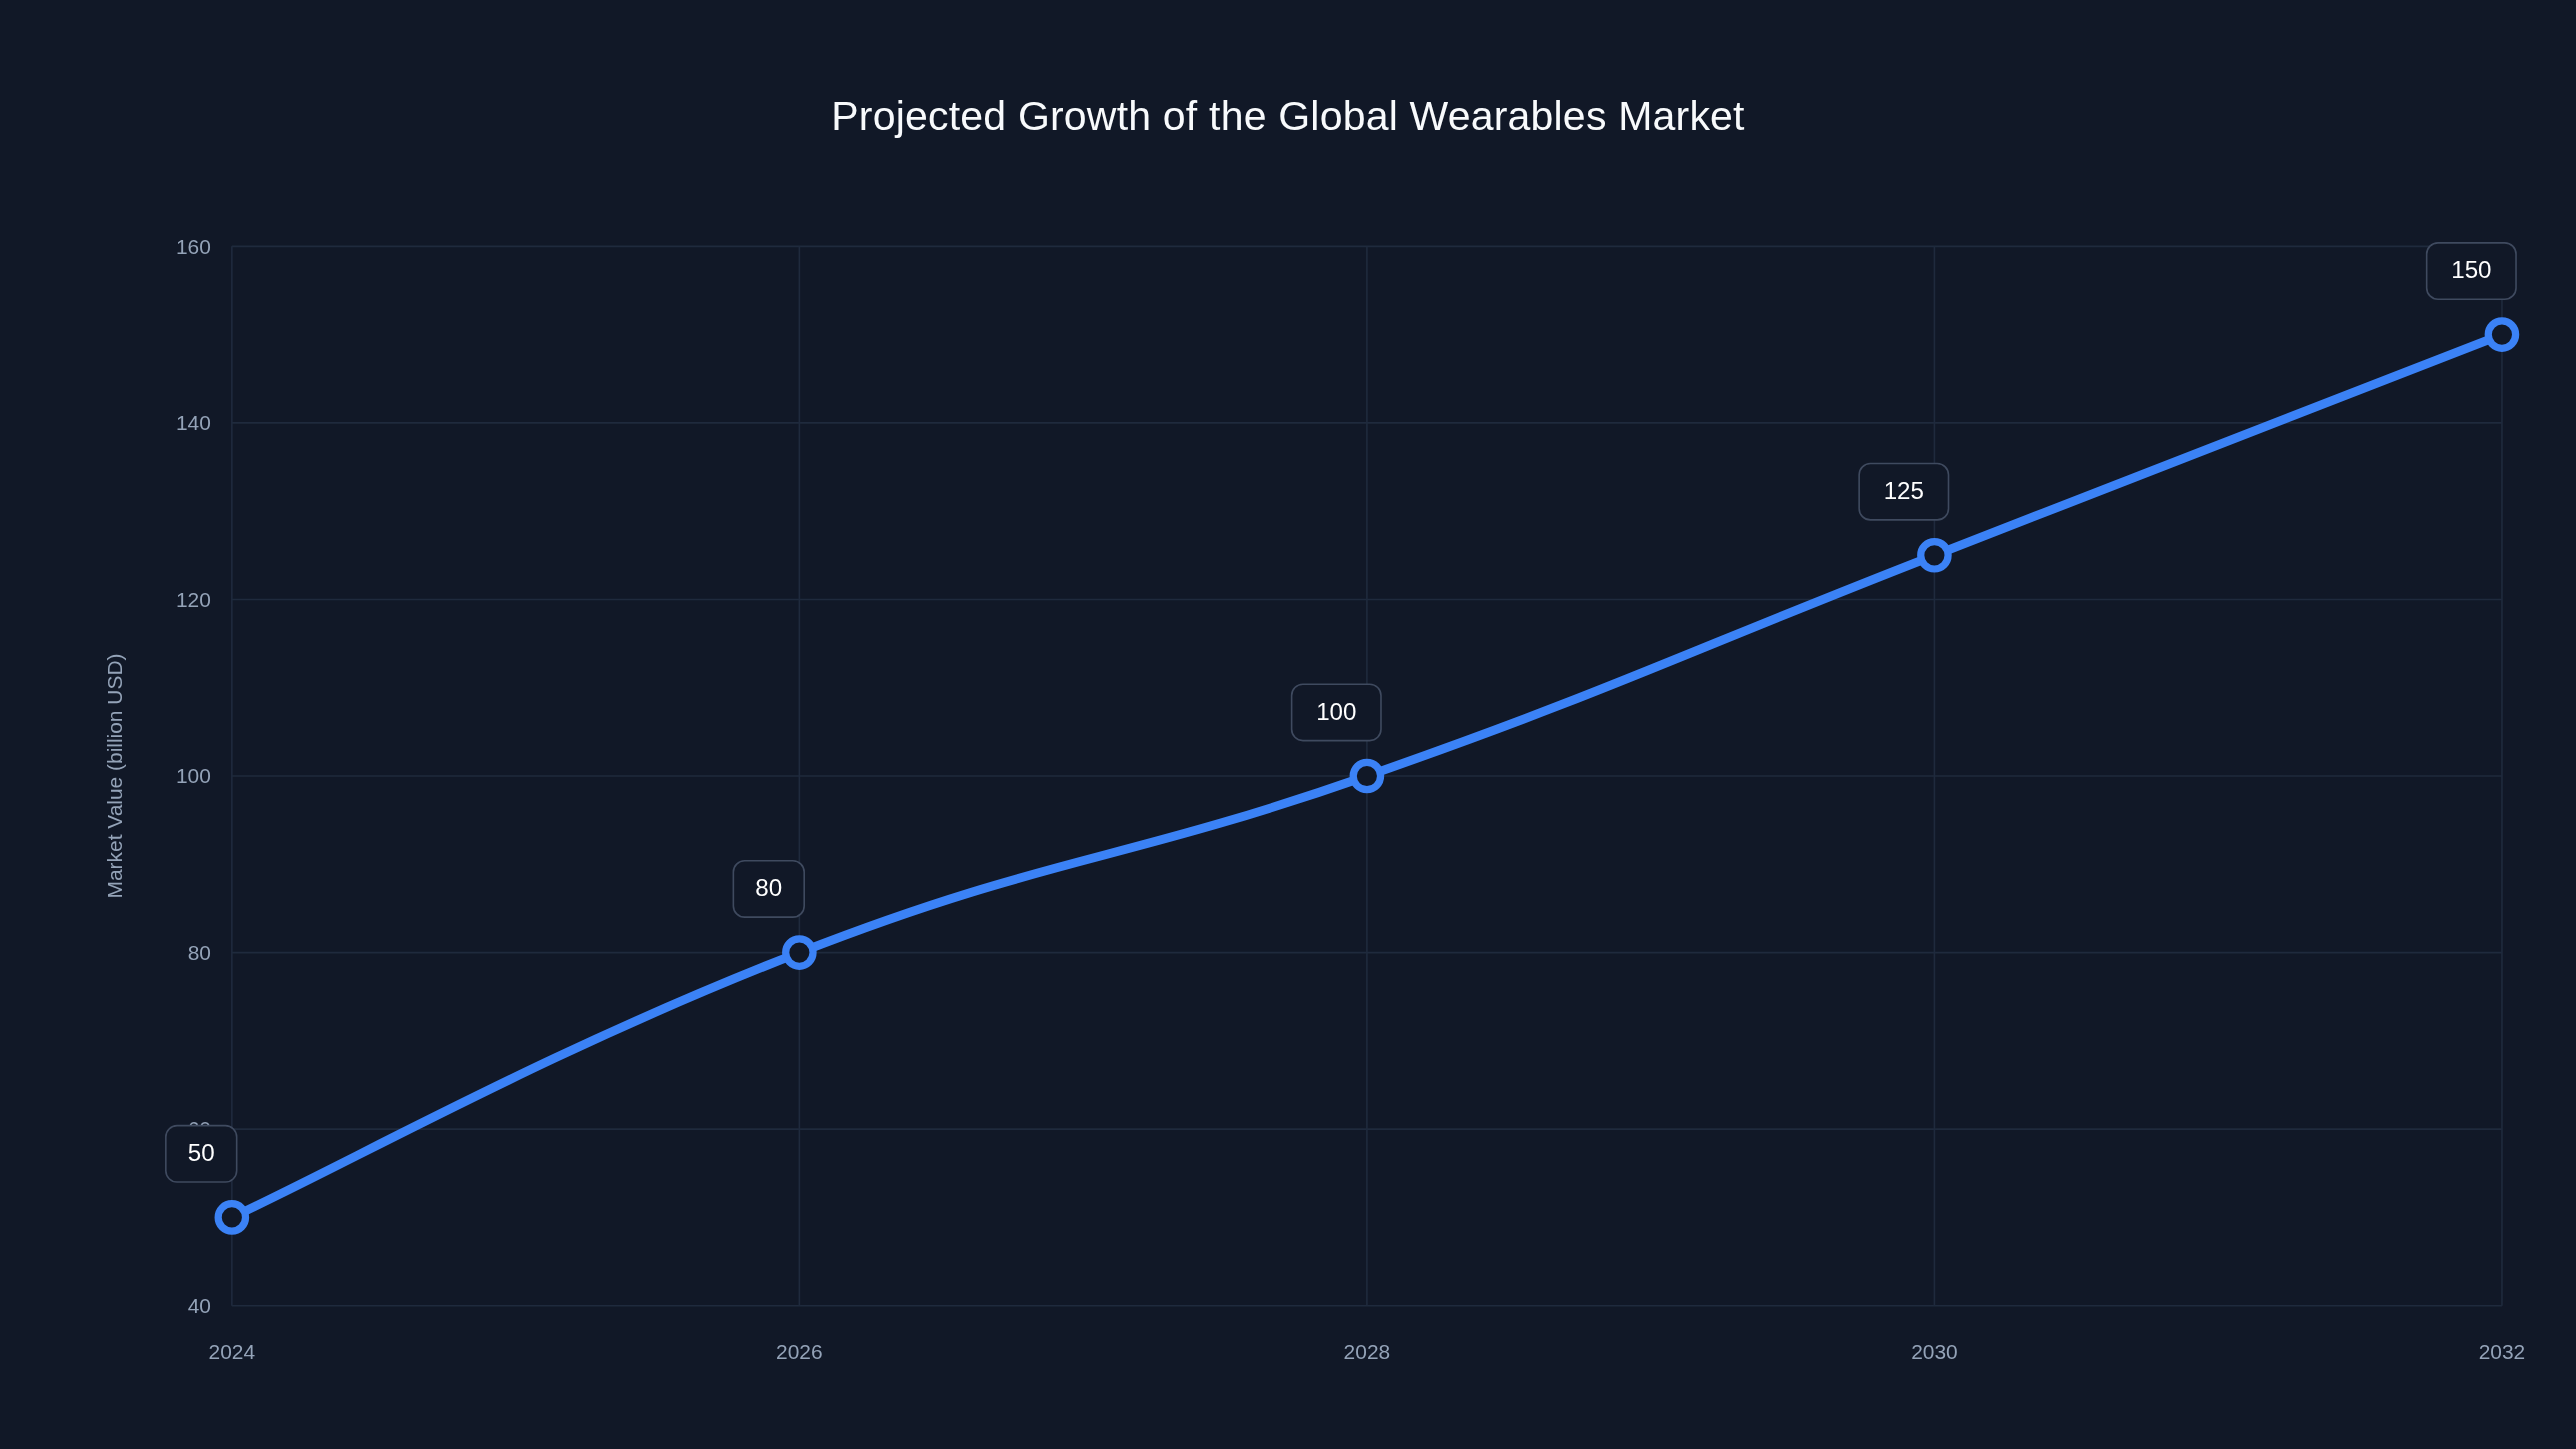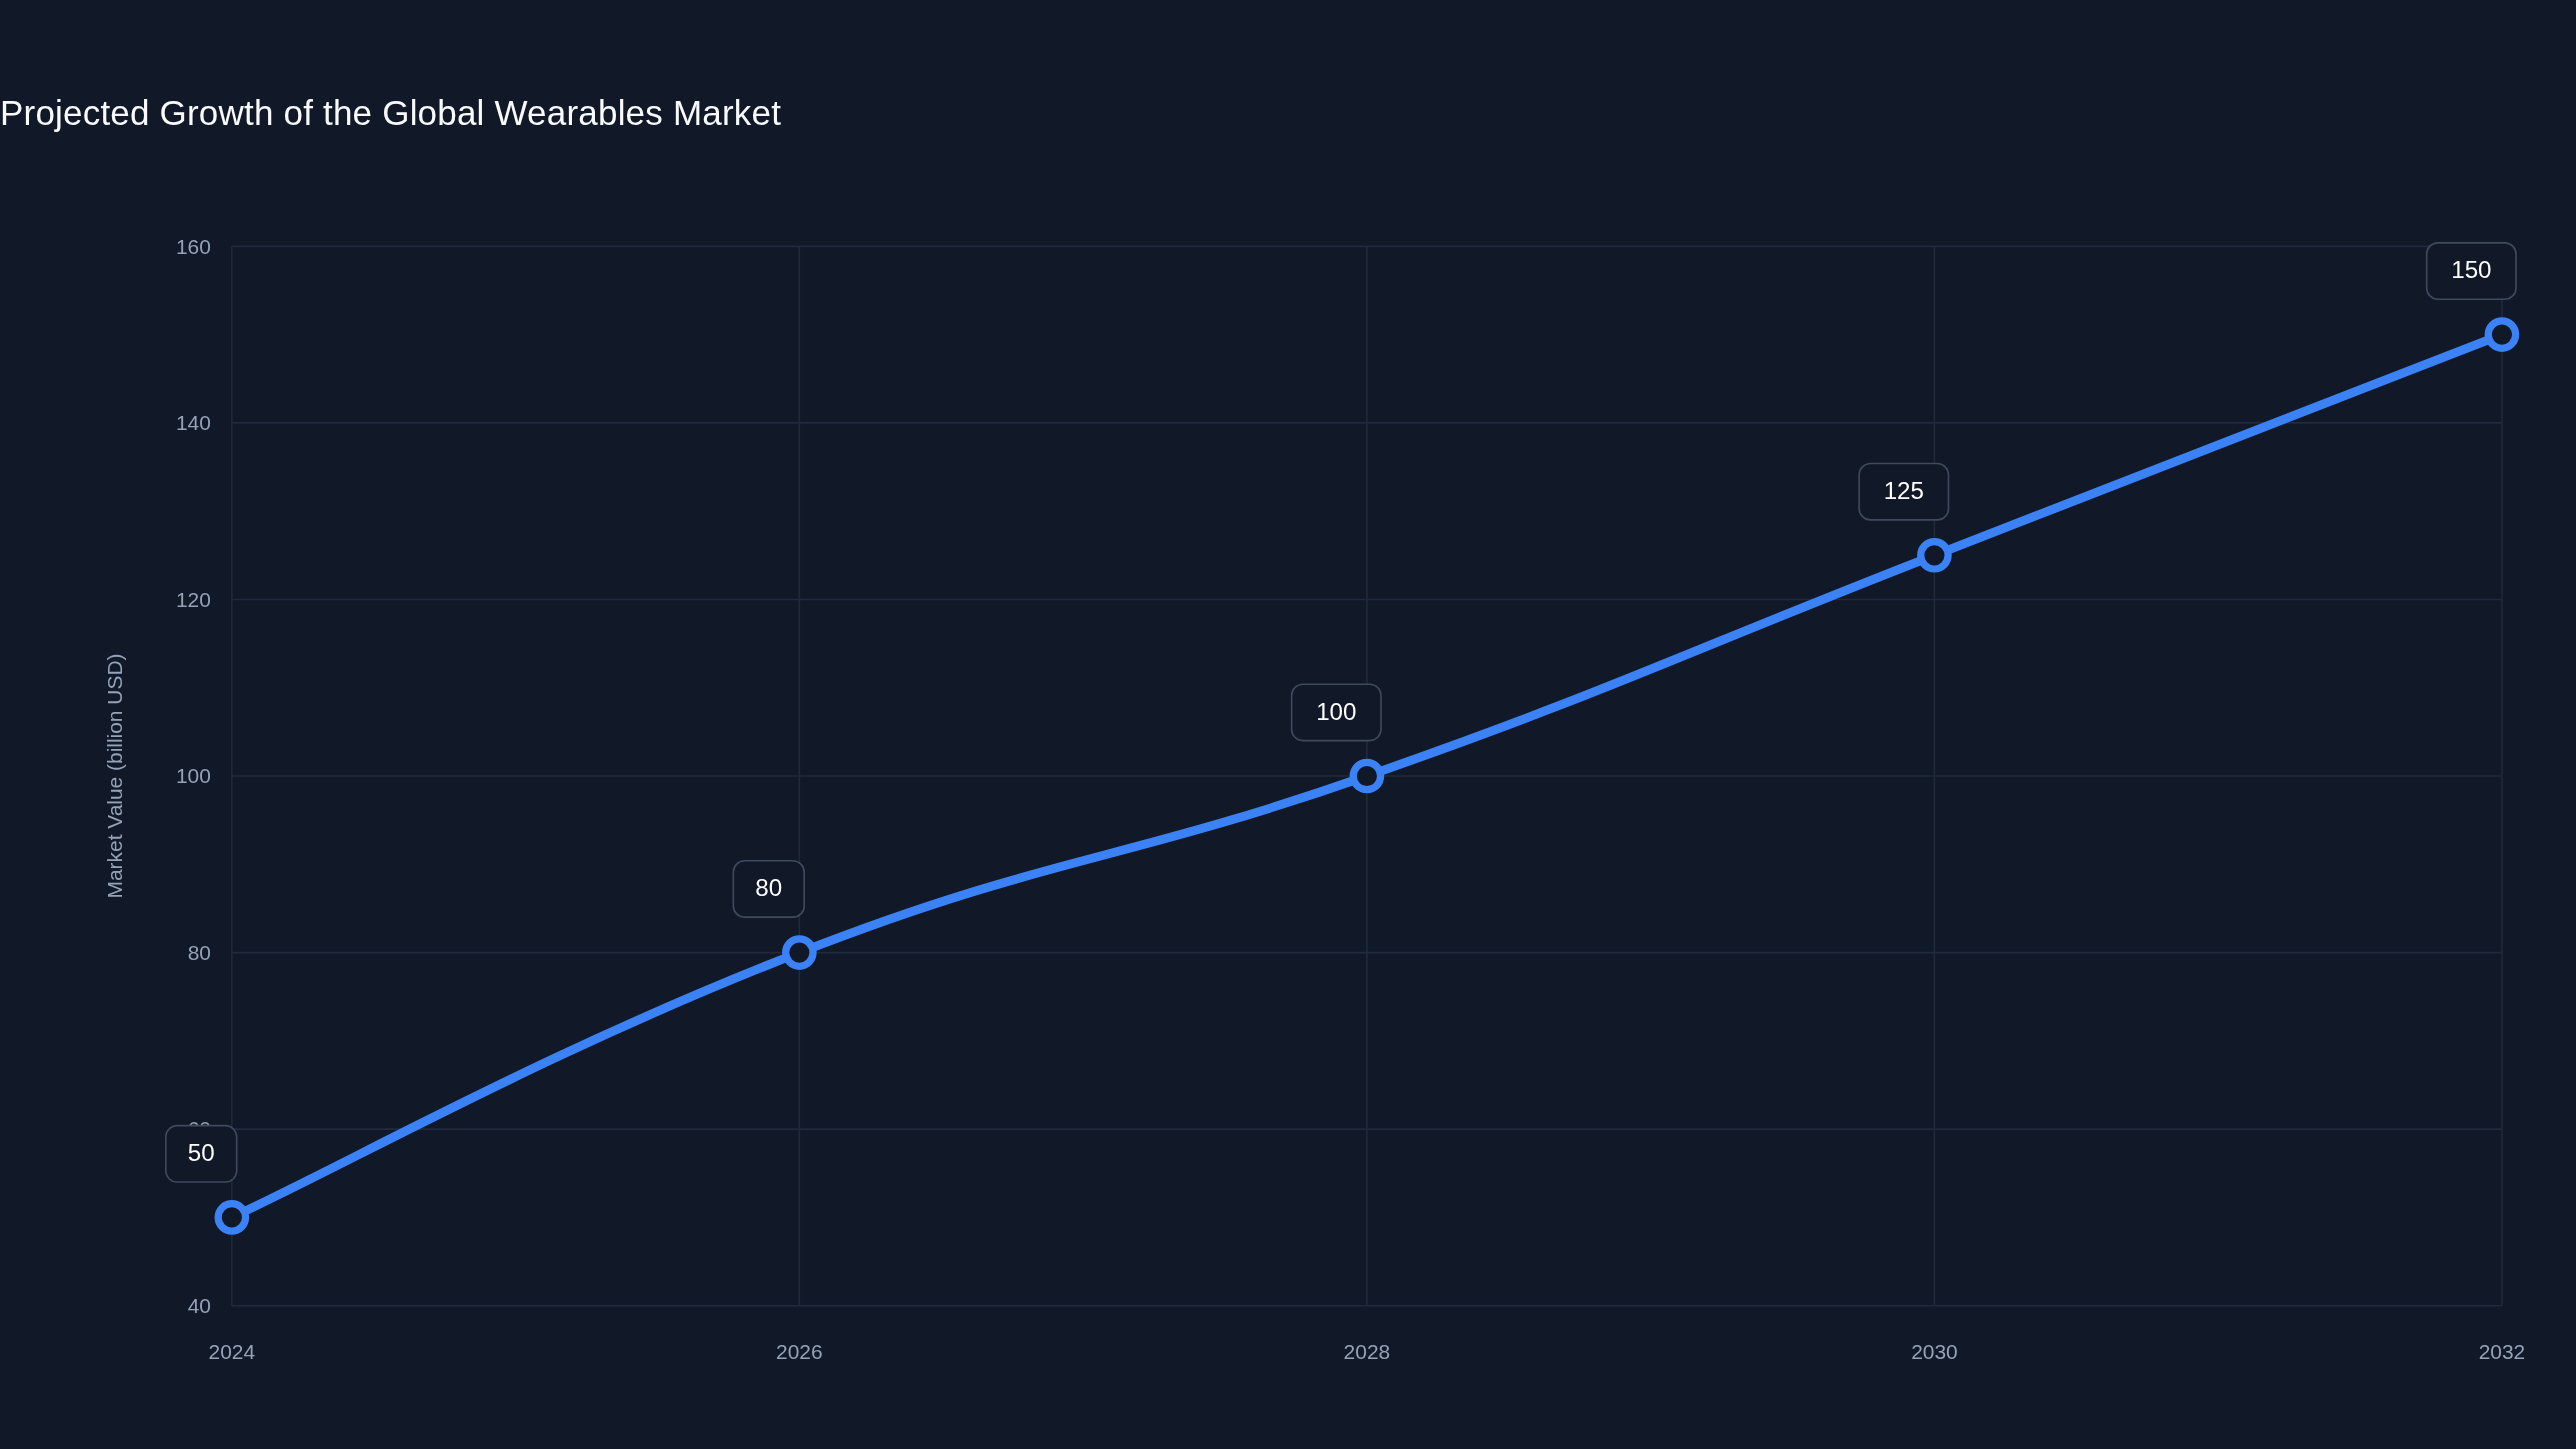--- a/index.html
+++ b/index.html
@@ -10,22 +10,22 @@
     overflow:hidden;
   }
   #stage {
     position:relative;
     width:2576px; height:1449px;
     background:#111827;
   }
   #chart-title {
     position:absolute;
     top:93px; left:0; width:2576px;
-    text-align:left;
-    font-size:35px;
+    text-align:center;
+    font-size:41px;
     font-weight:400;
     color:#f8fafc;
     letter-spacing:0.2px;
   }
   #plot-svg {
     position:absolute;
     top:0; left:0;
     width:2576px; height:1449px;
     display:block;
   }

